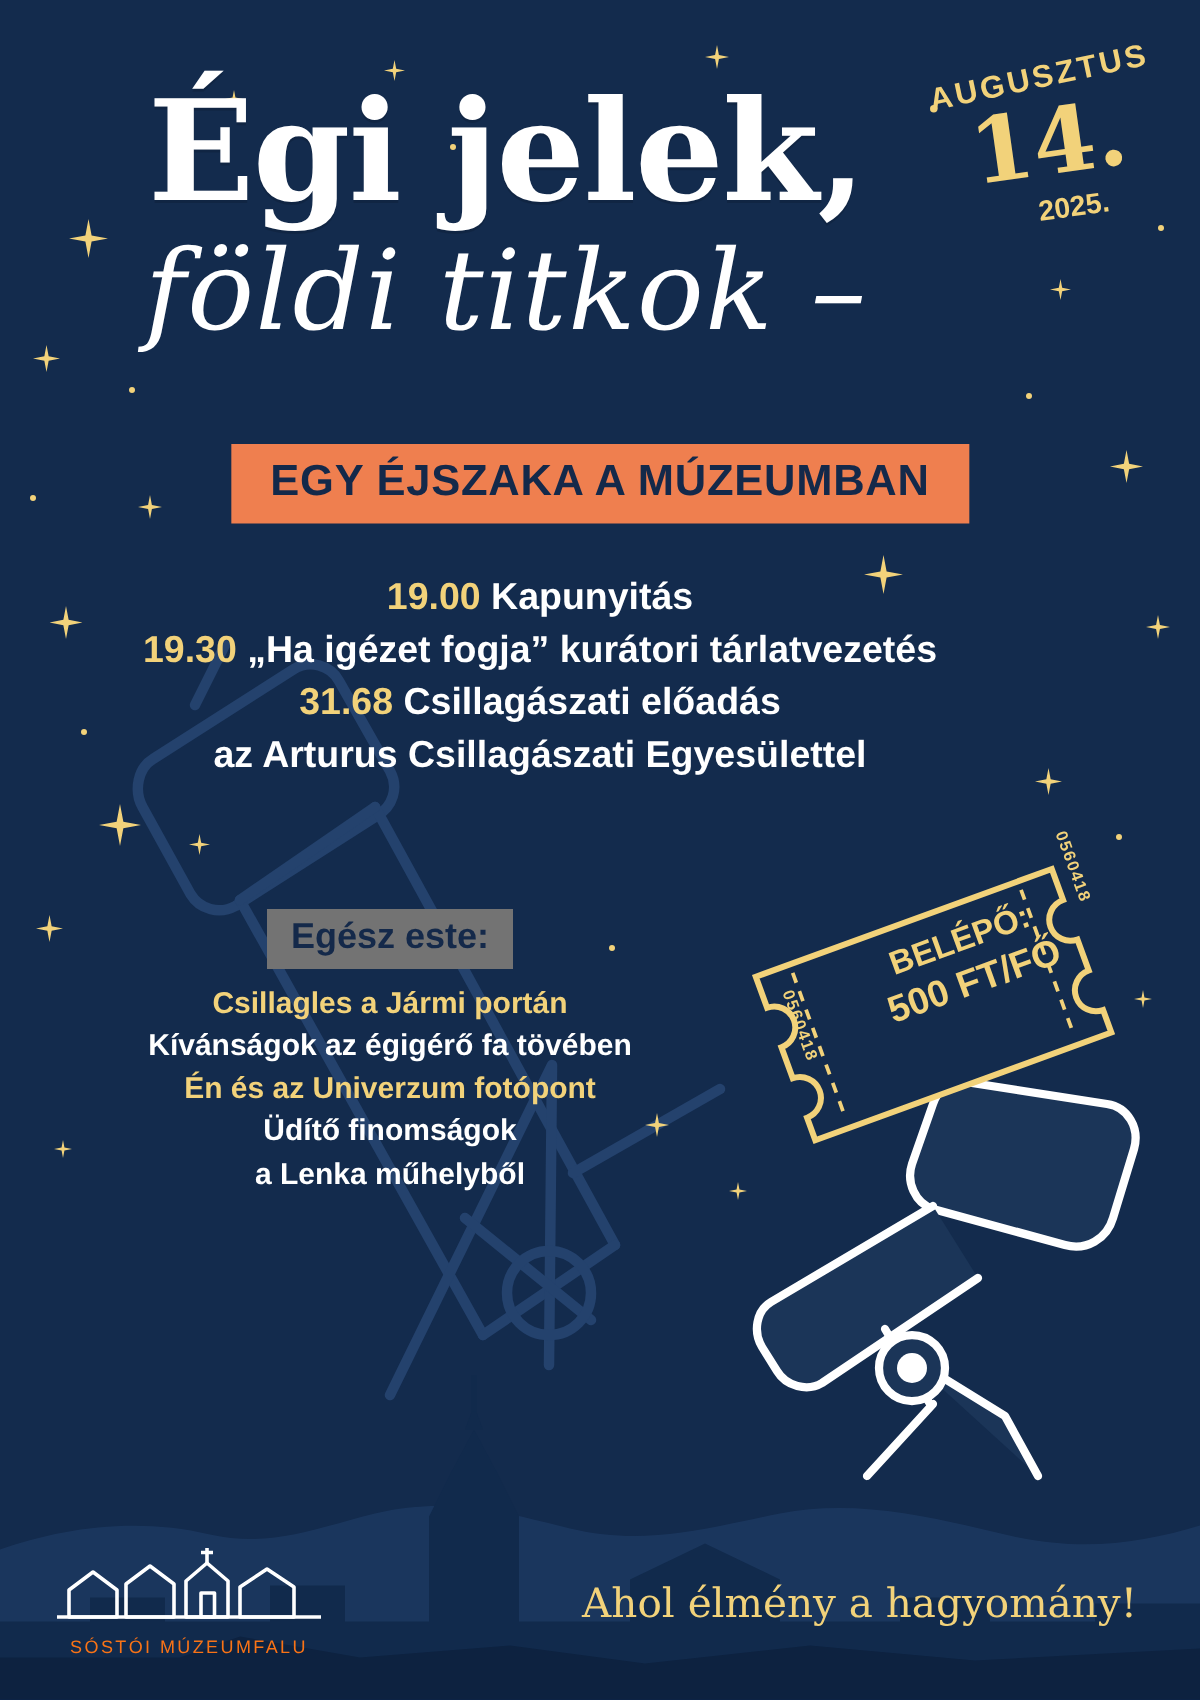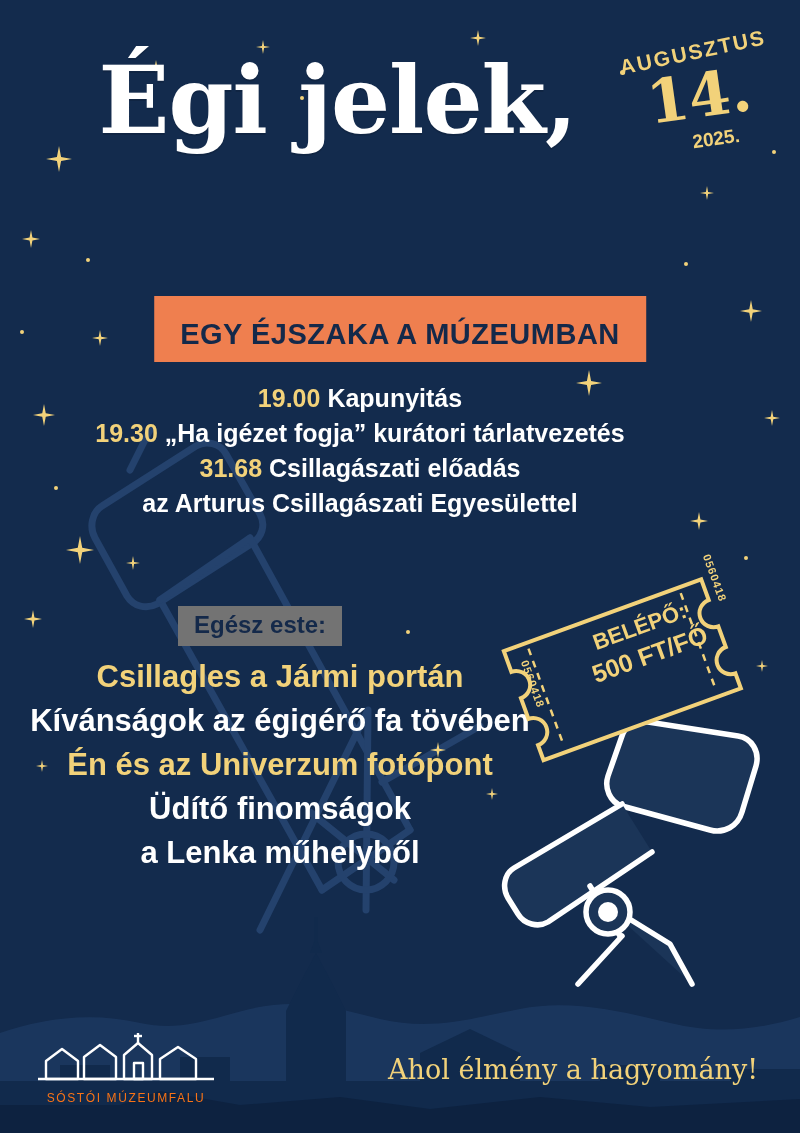--- a/index.html
+++ b/index.html
@@ -135,21 +135,21 @@
   .subtitle-bar {
     position: absolute;
     left: 50%;
     transform: translateX(-50%);
     top: 296px;
     background: #ef7f4f;
     color: #14294a;
     font-size: 29px;
     font-weight: bold;
     letter-spacing: 0.5px;
-    padding: 22px 26px 11px 26px;
+    padding: 9px 26px 11px 26px;
     white-space: nowrap;
   }
 
   
   .program {
     position: absolute;
     left: 0;
     top: 382px;
     width: 720px;
     text-align: center;
@@ -171,25 +171,24 @@
     font-size: 24px;
     font-weight: bold;
     padding: 5px 16px 7px 16px;
   }
   .allnight-list {
     position: absolute;
     left: 0;
     top: 655px;
     width: 520px;
     text-align: center;
-    font-size: 31px;
+    font-size: 20px;
     font-weight: bold;
     line-height: 1.42;
     color: #ffffff;
-    padding-left: 20px;
   }
   .allnight-list .hl { color: #f2d27a; }
 
   
   .ticket {
     position: absolute;
     left: 496px;
     top: 566px;
     width: 250px;
     height: 200px;
@@ -316,20 +315,21 @@
   <div class="star dot" style="left:300px; top:96px; width:4px; height:4px; color:#f2d27a;"></div>
   <div class="star dot" style="left:620px; top:70px; width:5px; height:5px; color:#f2d27a;"></div>
   <div class="star dot" style="left:684px; top:262px; width:4px; height:4px; color:#f2d27a;"></div>
   <div class="star dot" style="left:744px; top:556px; width:4px; height:4px; color:#f2d27a;"></div>
   <div class="star dot" style="left:406px; top:630px; width:4px; height:4px; color:#f2d27a;"></div>
   <div class="star dot" style="left:20px; top:330px; width:4px; height:4px; color:#f2d27a;"></div>
   <div class="star dot" style="left:772px; top:150px; width:4px; height:4px; color:#f2d27a;"></div>
 
   <div class="title-wrap">
     <div class="title-main">Égi jelek,</div>
+    <div class="title-script">földi titkok –</div>
   </div>
 
   <div class="date-box">
     <div class="date-month">AUGUSZTUS</div>
     <div class="date-day">14.</div>
     <div class="date-year">2025.</div>
   </div>
 
   <div class="subtitle-bar">EGY ÉJSZAKA A MÚZEUMBAN</div>
 

